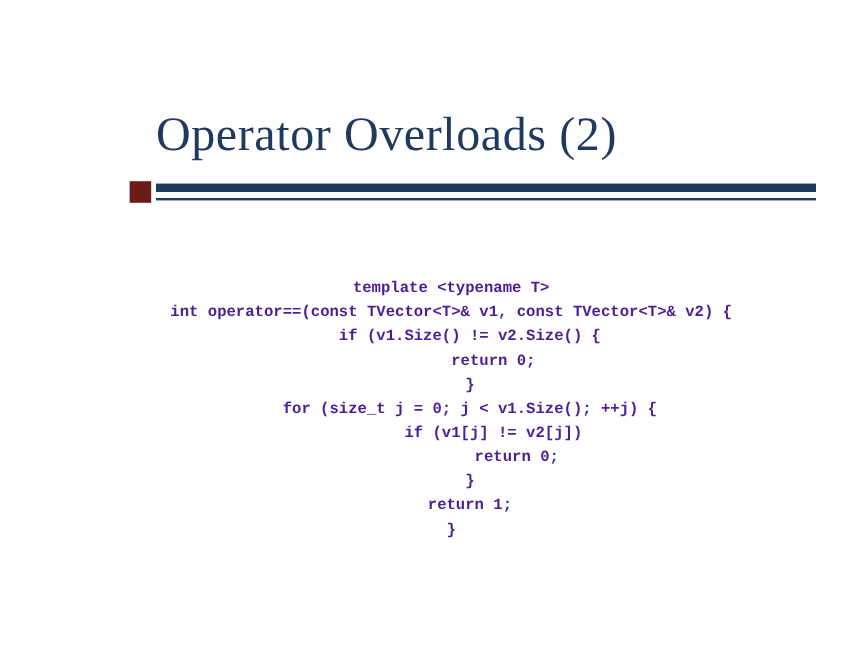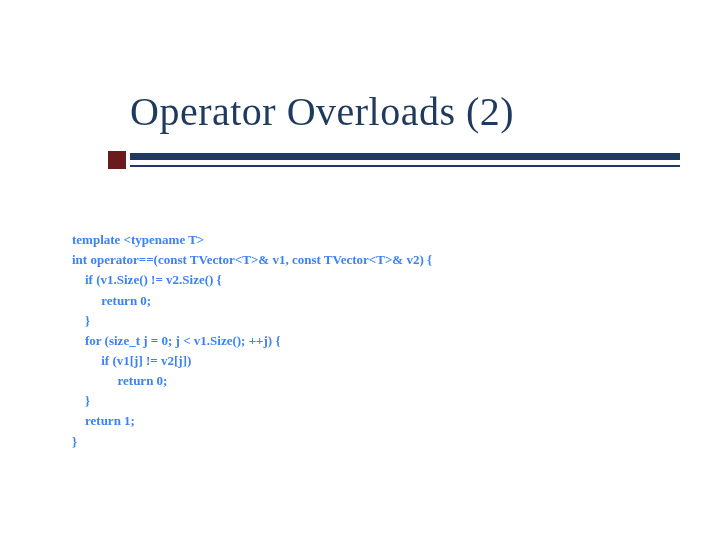--- a/index.html
+++ b/index.html
@@ -58,26 +58,27 @@
     right: 0;
     top: 12px;
     height: 2px;
     background: #1f3a5f;
   }
   .code {
     position: absolute;
     top: 170px;
     left: 72px;
     right: 40px;
-    font-family: Liberation Serif, serif;
+    font-family: Liberation Mono, monospace;
     font-size: 13px;
     line-height: 1.55;
-    color: #3b82f6;
+    color: #4c1d95;
     white-space: pre;
     font-weight: bold;
+    text-align: center;
   }
 </style>
 </head>
 <body>
 
 <div class="slide">
 
   <div class="title-block">
     <h1 class="title">Operator Overloads (2)</h1>
     <div class="rule-wrap">

